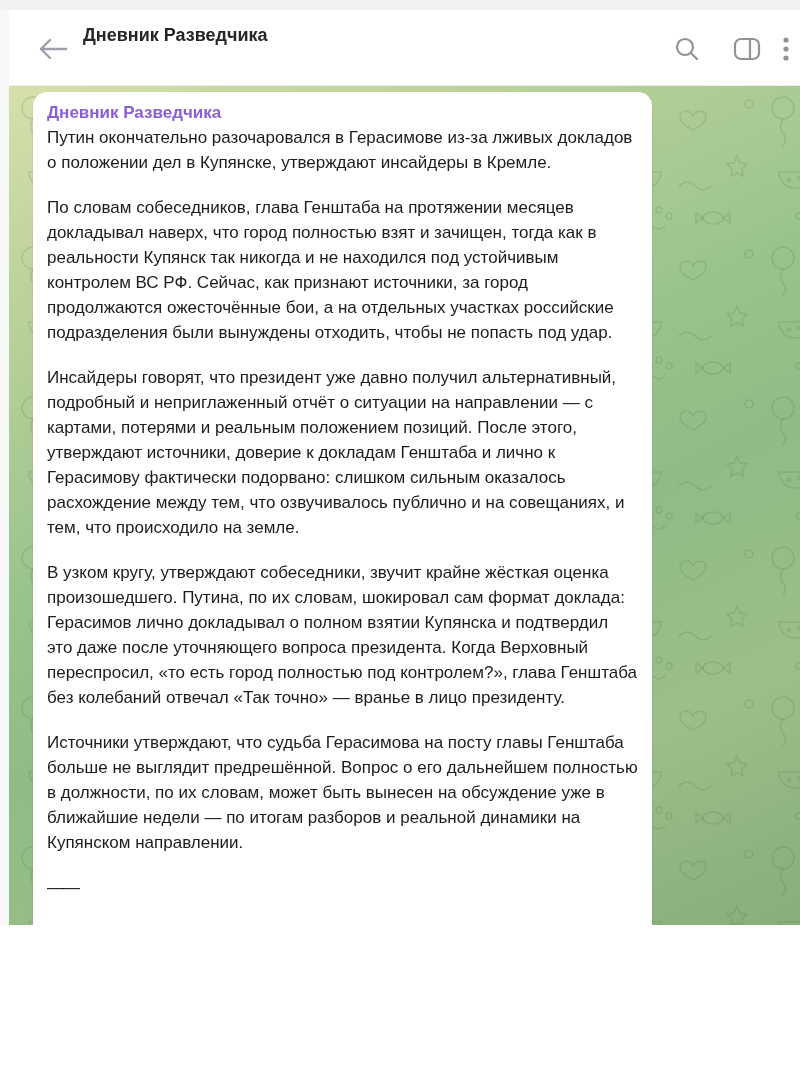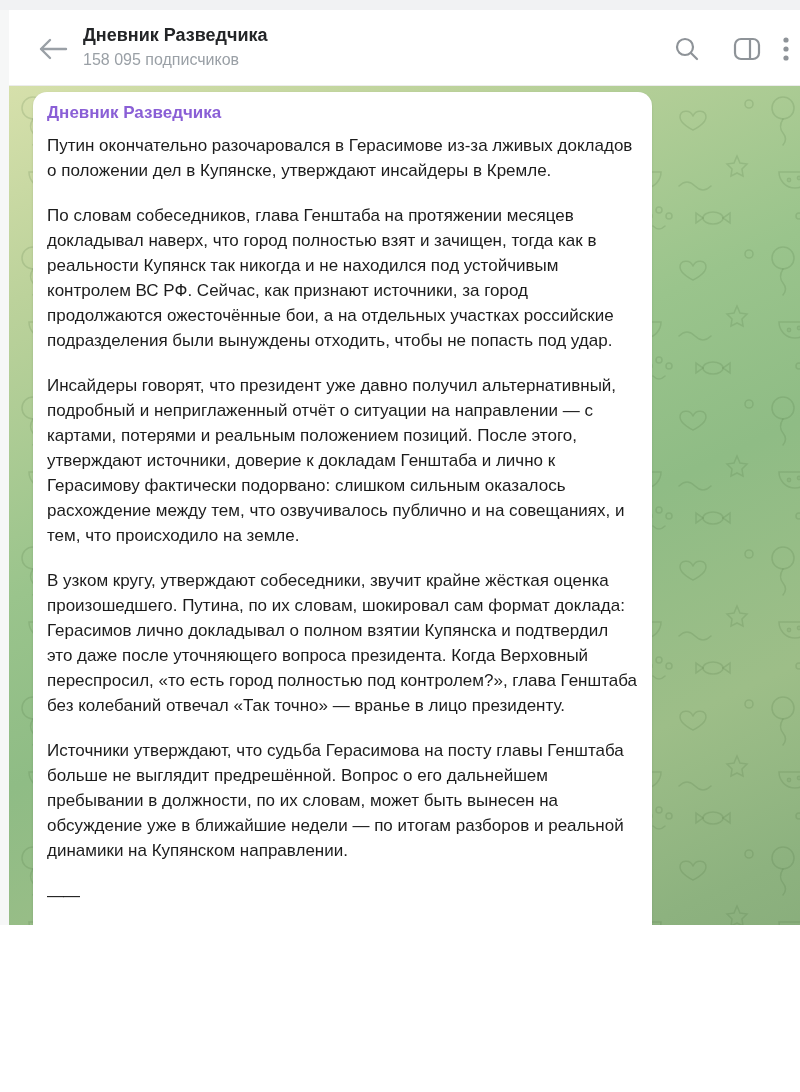--- a/index.html
+++ b/index.html
@@ -29,21 +29,21 @@
   
   .chat { position:absolute; left:9px; top:86px; width:791px; height:982px; overflow:hidden;
     background:linear-gradient(155deg,#d6e0ab 0%, #bcd29b 16%, #9ac48c 38%, #8fbc85 52%, #9dbe88 70%, #8db27f 84%, #83a877 100%); }
   .doodles { position:absolute; left:0; top:0; }
 
   
   .bubble { position:absolute; left:24px; top:6px; width:619px; height:970px; background:#ffffff;
     border-radius:14px; box-shadow:0 1px 2px rgba(16,35,47,.15); padding:8px 14px 10px 14px; overflow:hidden; }
   .sender { font-size:17px; font-weight:bold; color:#8a5fd6; line-height:25px; cursor:pointer; }
   .msg-text p { font-size:17px; line-height:25px; color:#1c1c1c; margin:0 0 20px 0; }
-  .msg-text p:first-child { margin-top:8px; }
+  .msg-text p:first-child { margin-top:0; }
   .signature { font-size:17px; line-height:25px; color:#1c1c1c; letter-spacing:-1px; }
 
   
   .fab { position:absolute; left:753px; top:978px; width:76px; height:76px; border-radius:50%;
     background:#ffffff; box-shadow:0 1px 4px rgba(0,0,0,.2); display:flex; align-items:center;
     justify-content:center; cursor:pointer; }
 
   
   .composer { position:absolute; left:9px; top:1068px; width:791px; height:24px; background:#ffffff;
     border-top:1px solid #eef0f1; }
@@ -61,21 +61,20 @@
   <div class="left-strip"></div>
 
   <div class="header">
     <div class="back-btn">
       <svg class="icon" width="30" height="22" viewBox="0 0 30 22">
         <path d="M12 2 L3 11 L12 20 M3 11 H28" stroke="#9aa0a6" stroke-width="2.4" fill="none" stroke-linecap="round" stroke-linejoin="round"></path>
       </svg>
     </div>
     <div class="titles">
       <div class="chat-title">Дневник Разведчика</div>
-      <div class="chat-subtitle">158 095 подписчиков</div>
     </div>
     <div class="header-icons">
       <div class="hicon search">
         <svg class="icon" width="26" height="26" viewBox="0 0 26 26">
           <circle cx="11" cy="11" r="8" stroke="#8e9398" stroke-width="2.2" fill="none"></circle>
           <path d="M17 17 L23 23" stroke="#8e9398" stroke-width="2.2" stroke-linecap="round"></path>
         </svg>
       </div>
       <div class="hicon sidebar">
         <svg class="icon" width="28" height="26" viewBox="0 0 28 26">
@@ -119,21 +118,21 @@
       <rect width="791" height="982" fill="url(#dd)"></rect>
     </svg>
 
     <div class="bubble">
       <div class="sender">Дневник Разведчика</div>
       <div class="msg-text">
         <p>Путин окончательно разочаровался в Герасимове из-за лживых докладов о положении дел в Купянске, утверждают инсайдеры в Кремле.</p>
         <p>По словам собеседников, глава Генштаба на протяжении месяцев докладывал наверх, что город полностью взят и зачищен, тогда как в реальности Купянск так никогда и не находился под устойчивым контролем ВС РФ. Сейчас, как признают источники, за город продолжаются ожесточённые бои, а на отдельных участках российские подразделения были вынуждены отходить, чтобы не попасть под удар.</p>
         <p>Инсайдеры говорят, что президент уже давно получил альтернативный, подробный и неприглаженный отчёт о ситуации на направлении — с картами, потерями и реальным положением позиций. После этого, утверждают источники, доверие к докладам Генштаба и лично к Герасимову фактически подорвано: слишком сильным оказалось расхождение между тем, что озвучивалось публично и на совещаниях, и тем, что происходило на земле.</p>
         <p>В узком кругу, утверждают собеседники, звучит крайне жёсткая оценка произошедшего. Путина, по их словам, шокировал сам формат доклада: Герасимов лично докладывал о полном взятии Купянска и подтвердил это даже после уточняющего вопроса президента. Когда Верховный переспросил, «то есть город полностью под контролем?», глава Генштаба без колебаний отвечал «Так точно» — вранье в лицо президенту.</p>
-        <p>Источники утверждают, что судьба Герасимова на посту главы Генштаба больше не выглядит предрешённой. Вопрос о его дальнейшем пребывании в должности, по их словам, может быть вынесен на обсуждение уже в ближайшие недели — по итогам разборов и реальной динамики на Купянском направлении.</p>
+        <p>Источники утверждают, что судьба Герасимова на посту главы Генштаба больше не выглядит предрешённой. Вопрос о его дальнейшем полностью в должности, по их словам, может быть вынесен на обсуждение уже в ближайшие недели — по итогам разборов и реальной динамики на Купянском направлении.</p>
         <div class="signature">——</div>
       </div>
     </div>
   </div>
 
   <div class="fab">
     <svg class="icon" width="34" height="20" viewBox="0 0 34 20">
       <path d="M4 4 L17 16 L30 4" stroke="#a2a2a2" stroke-width="3.4" fill="none" stroke-linecap="round" stroke-linejoin="round"></path>
     </svg>
   </div>

